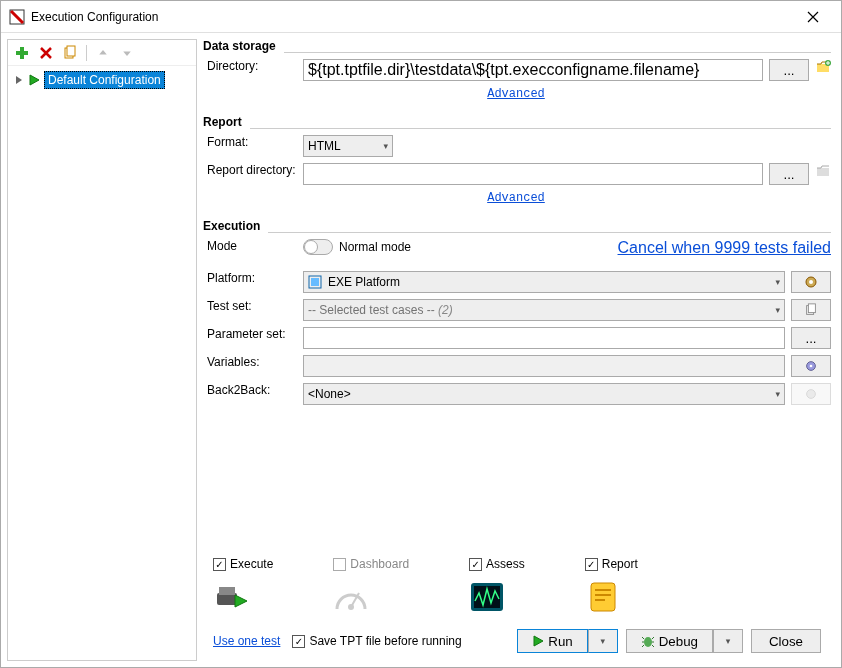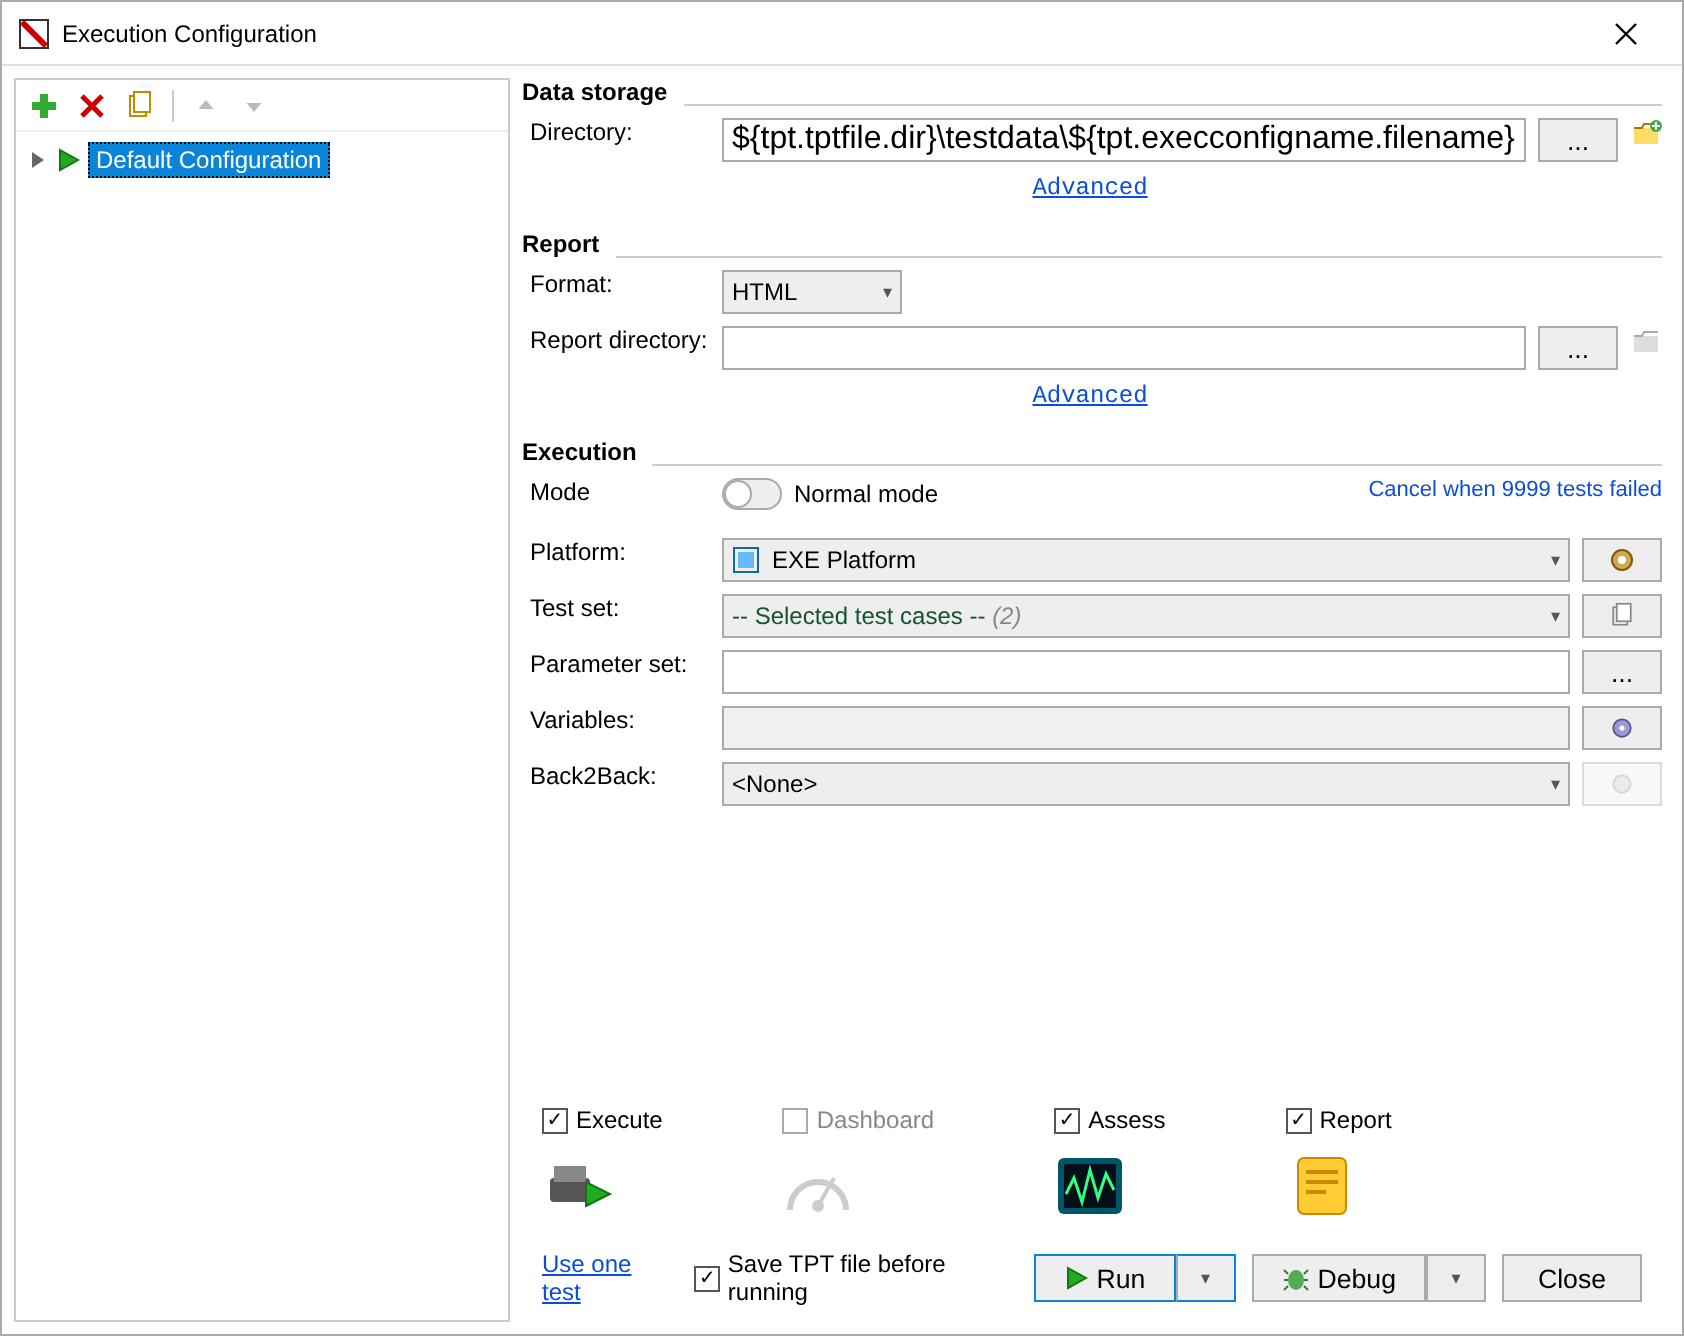--- a/index.html
+++ b/index.html
@@ -3,21 +3,21 @@
 <meta charset="utf-8">
 <style>
 * { box-sizing: border-box; margin: 0; padding: 0; }
 body { font-family: "Segoe UI", Tahoma, sans-serif; font-size: 12px; background: #fff; color: #000; }
 .window { width: 842px; height: 668px; border: 1px solid #aaa; display: flex; flex-direction: column; }
 .titlebar { height: 32px; display: flex; align-items: center; padding: 0 8px; border-bottom: 1px solid #e0e0e0; }
 .titlebar-icon { width: 16px; height: 16px; margin-right: 6px; }
 .titlebar-title { flex: 1; }
 .titlebar-close { width: 40px; height: 24px; display: flex; align-items: center; justify-content: center; cursor: pointer; }
 .body { flex: 1; display: flex; overflow: hidden; }
-.sidebar { width: 248px; border-right: 1px solid #ccc; display: flex; flex-direction: column; margin: 6px 0 6px 6px; border: 1px solid #ccc; }
+.sidebar { width: 190px; border-right: 1px solid #ccc; display: flex; flex-direction: column; margin: 6px 0 6px 6px; border: 1px solid #ccc; }
 .sidebar-toolbar { height: 26px; display: flex; align-items: center; padding: 2px 4px; gap: 4px; border-bottom: 1px solid #eee; }
 .tb-btn { width: 20px; height: 20px; display: flex; align-items: center; justify-content: center; cursor: pointer; }
 .tb-sep { width: 1px; height: 16px; background: #ccc; margin: 0 2px; }
 .sidebar-tree { flex: 1; padding: 4px; }
 .tree-item { display: flex; align-items: center; gap: 4px; padding: 1px 2px; }
 .tree-item.selected span.label { background: #0a84d8; color: #fff; padding: 1px 3px; border: 1px dotted #000; }
 .tree-toggle { width: 10px; height: 10px; display: inline-flex; align-items: center; justify-content: center; }
 .main { flex: 1; display: flex; flex-direction: column; padding: 6px 10px 6px 6px; }
 .tabs { display: flex; border-bottom: 1px solid #ccc; margin-bottom: 10px; }
 .tab { padding: 4px 12px; border: 1px solid #ccc; border-bottom: none; background: #f6f6f6; margin-right: -1px; cursor: pointer; border-top-left-radius: 3px; border-top-right-radius: 3px;}
@@ -32,22 +32,22 @@
 .row-input.readonly { background: #f0f0f0; }
 .row-select { flex: 1; height: 22px; border: 1px solid #aaa; background: #eee; padding: 0 4px; display: flex; align-items: center; justify-content: space-between; cursor: pointer;}
 .select-small { width: 90px; height: 22px; border: 1px solid #aaa; background: #eee; padding: 0 4px; display: flex; align-items: center; justify-content: space-between; cursor: pointer;}
 .btn-small { width: 40px; height: 22px; border: 1px solid #aaa; background: #eee; display: flex; align-items: center; justify-content: center; cursor: pointer; }
 .icon-small { width: 16px; height: 16px; }
 .adv-link { text-align: center; padding-right: 2px; margin-top: 2px; font-family: Liberation Mono, monospace; }
 .link { color: #0a4ed8; text-decoration: underline; cursor: pointer; }
 .toggle-wrap { display: flex; align-items: center; gap: 6px; flex: 1;}
 .toggle { width: 30px; height: 16px; border: 1px solid #aaa; border-radius: 10px; background: #eee; position: relative; cursor: pointer; }
 .toggle-knob { width: 14px; height: 14px; border-radius: 50%; background: #fff; border: 1px solid #aaa; position: absolute; top: 0; left: 0; }
-.cancel-link { color: #0a4ed8; font-size: 11px; cursor:pointer;}
-.testset-text { color: #14532d; }
+.cancel-link { color: #0a4ed8; text-decoration: underline; font-size: 16px; cursor:pointer;}
+.testset-text { color: #737373; }
 .testset-count { color: #888; font-style: italic; }
 .bottom-opts { display: flex; gap: 60px; padding: 6px 10px; margin-top: auto;}
 .opt-col { display: flex; flex-direction: column; align-items: flex-start; gap: 4px; }
 .opt-col.disabled { color: #888; }
 .chk { display: flex; align-items: center; gap: 4px; cursor: pointer; }
 .chkbox { width: 13px; height: 13px; border: 1px solid #555; display: inline-flex; align-items: center; justify-content: center; font-size: 10px; }
 .opt-col.disabled .chkbox { border-color: #aaa; }
 .big-icon { width: 36px; height: 36px; margin-top: 4px; }
 .footer { display: flex; align-items: center; padding: 8px 10px; gap: 8px; }
 .footer-left { display: flex; align-items: center; gap: 12px; flex: 1; }

